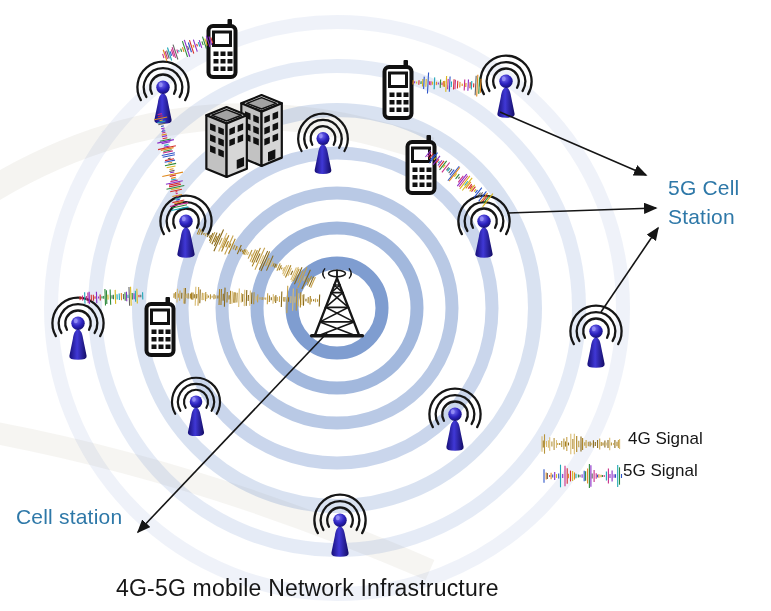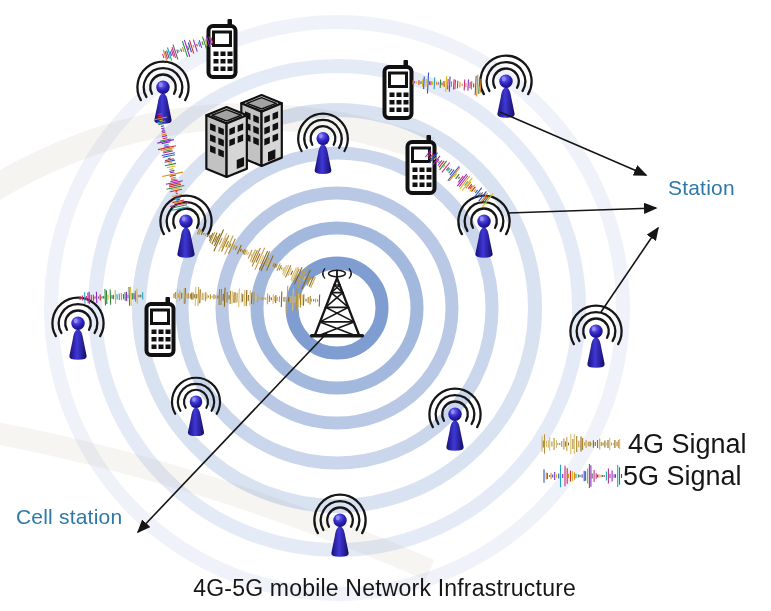--- a/index.html
+++ b/index.html
@@ -8,23 +8,23 @@
     font-family:"Liberation Sans",sans-serif;
   }
   .abs{position:absolute;}
   svg{display:block;}
   .overlay{position:absolute;left:0;top:0;pointer-events:none;}
   .z0{z-index:0}.z1{z-index:1}.z2{z-index:2}.z3{z-index:3}.z4{z-index:4}
   .annot{
     color:var(--annot,#2E78A8);
     font-size:21px;line-height:1.38;letter-spacing:.2px;
   }
-  .legend-label{color:#161616;font-size:27px;line-height:1.1;}
+  .legend-label{color:#161616;font-size:17px;line-height:1.1;}
   .title{
-    color:#161616;font-size:23px;text-align:right;letter-spacing:.2px;
+    color:#161616;font-size:23px;text-align:left;letter-spacing:.2px;
   }
   .wave{position:absolute;display:block;}
 </style>
 </head>
 <body style="--annot: #2E78A8;">
 
 <div id="canvas">
 
   <svg width="0" height="0" style="position:absolute" aria-hidden="true">
     <defs>
@@ -684,20 +684,21 @@
         <line x1="71.1" x2="71.1" y1="10.2" y2="13.8" stroke="#8A2EC8" stroke-width="1.1"></line>
         <line x1="72.5" x2="72.5" y1="10.2" y2="13.8" stroke="#2E55C8" stroke-width="1.1"></line>
         <line x1="74.7" x2="74.7" y1="1.0" y2="23.0" stroke="#1FA8B8" stroke-width="1.1"></line>
         <line x1="76.5" x2="76.5" y1="3.3" y2="20.7" stroke="#2E8A3C" stroke-width="1.1"></line>
         <line x1="78.5" x2="78.5" y1="10.0" y2="14.0" stroke="#2E55C8" stroke-width="1.1"></line>
       </svg>
     </span>
   <div class="abs z4 legend-label" style="left:623px;top:462px">5G Signal</div>
 
   <div class="abs z4 annot" style="left:668px;top:174px">
+    <div>5G Cell</div>
     <div>Station</div>
   </div>
   <div class="abs z4 annot" style="left:16px;top:503px">
     <div>Cell station</div>
   </div>
 
   <div class="abs z4 title" style="left:116px;top:575px;width:460px">4G-5G mobile Network Infrastructure</div>
 
 </div>
 

